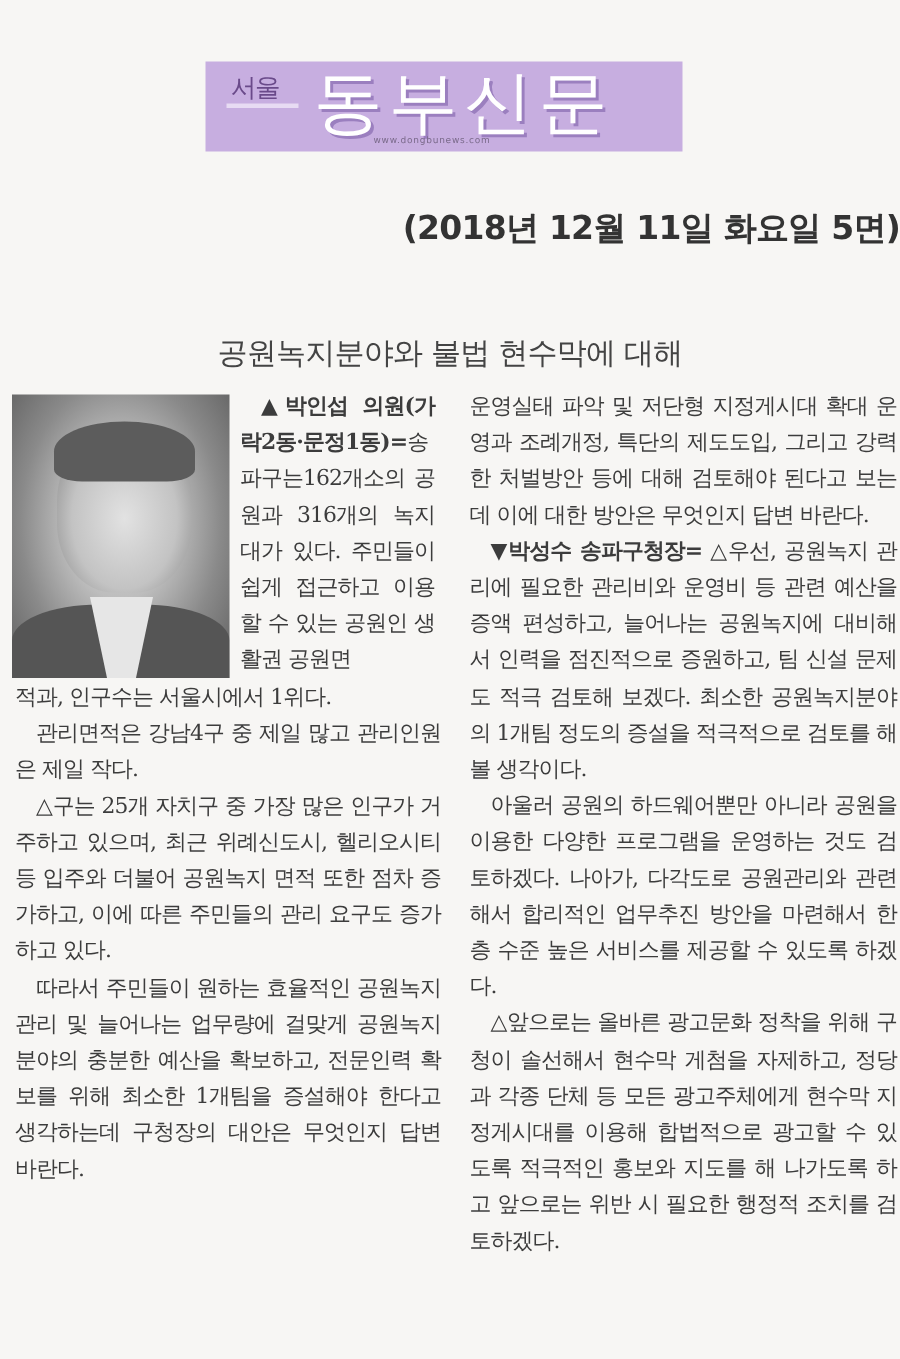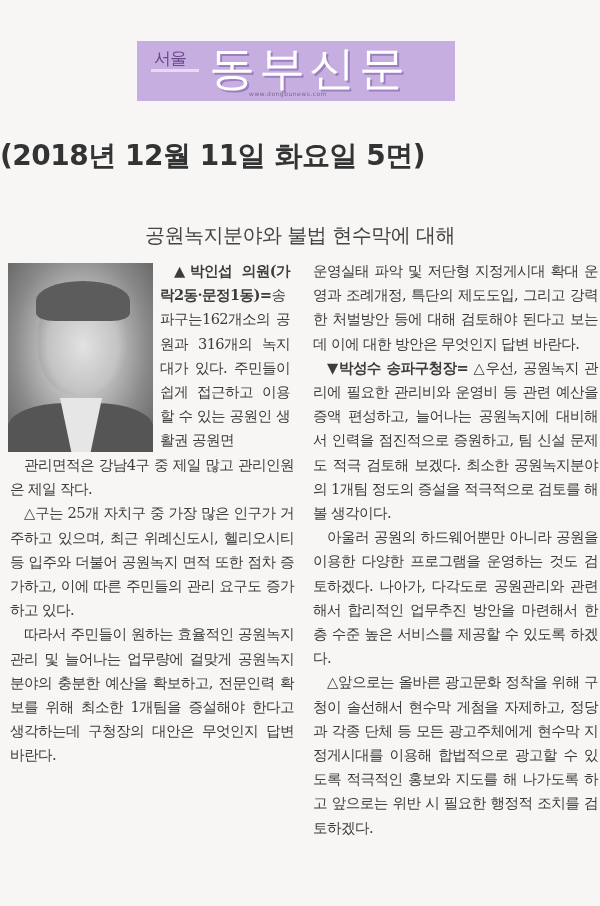--- a/index.html
+++ b/index.html
@@ -28,22 +28,22 @@
     font-family: "DejaVu Sans", sans-serif; font-weight: normal;
     font-size: 46px; line-height: 50px; color: #ffffff; letter-spacing: 4px;
     text-shadow: 2px 2px 0 #9b7fbf;
   }
   .logo-url {
     position: absolute; left: 112px; top: 49px;
     font-family: "DejaVu Sans", sans-serif; font-size: 6px; color: #7a6a8a;
     letter-spacing: .5px;
   }
   .dateline {
-    position: absolute; left: 0; width: 600px; top: 137px; text-align: left;
-    font-family: "DejaVu Sans", sans-serif; font-weight: bold; font-size: 28px;
+    position: absolute; left: 0; width: 600px; top: 137px; text-align: right;
+    font-family: "DejaVu Sans", sans-serif; font-weight: bold; font-size: 22px;
     color: #333; letter-spacing: -0.5px;
   }
   .headline {
     position: absolute; left: 0; width: 600px; top: 222px; text-align: center;
     font-family: "DejaVu Serif", serif; font-weight: normal; font-size: 20px;
     color: #444; letter-spacing: -0.5px;
   }
   .photo {
     position: absolute; left: 8px; top: 263px; width: 145px; height: 189px;
     background: radial-gradient(ellipse at 50% 45%, #d8d8d8 0%, #bdbdbd 35%, #8a8a8a 65%, #5e5e5e 100%);
@@ -98,20 +98,21 @@
   <div class="hair"></div>
 </div>
 
 <div class="col wrap-block">
   <p style="text-indent:14px">
     <span class="bold">▲박인섭 의원(가락2동·문정1동)=</span><span>송파구는162개소의 공원과 316개의 녹지대가 있다. 주민들이 쉽게 접근하고 이용할 수 있는 공원인 생활권 공원면</span>
   </p>
 </div>
 
 <div class="col left-col">
+  <p>적과, 인구수는 서울시에서 1위다.</p>
   <p class="ind">관리면적은 강남4구 중 제일 많고 관리인원은 제일 작다.</p>
   <p class="ind">△구는 25개 자치구 중 가장 많은 인구가 거주하고 있으며, 최근 위례신도시, 헬리오시티 등 입주와 더불어 공원녹지 면적 또한 점차 증가하고, 이에 따른 주민들의 관리 요구도 증가하고 있다.</p>
   <p class="ind">따라서 주민들이 원하는 효율적인 공원녹지 관리 및 늘어나는 업무량에 걸맞게 공원녹지 분야의 충분한 예산을 확보하고, 전문인력 확보를 위해 최소한 1개팀을 증설해야 한다고 생각하는데 구청장의 대안은 무엇인지 답변 바란다.</p>
 </div>
 
 <div class="col right-col">
   <p>운영실태 파악 및 저단형 지정게시대 확대 운영과 조례개정, 특단의 제도도입, 그리고 강력한 처벌방안 등에 대해 검토해야 된다고 보는데 이에 대한 방안은 무엇인지 답변 바란다.</p>
   <p class="ind"><span class="bold">▼박성수 송파구청장=</span><span> △우선, 공원녹지 관리에 필요한 관리비와 운영비 등 관련 예산을 증액 편성하고, 늘어나는 공원녹지에 대비해서 인력을 점진적으로 증원하고, 팀 신설 문제도 적극 검토해 보겠다. 최소한 공원녹지분야의 1개팀 정도의 증설을 적극적으로 검토를 해 볼 생각이다.</span></p>
   <p class="ind">아울러 공원의 하드웨어뿐만 아니라 공원을 이용한 다양한 프로그램을 운영하는 것도 검토하겠다. 나아가, 다각도로 공원관리와 관련해서 합리적인 업무추진 방안을 마련해서 한층 수준 높은 서비스를 제공할 수 있도록 하겠다.</p>
   <p class="ind">△앞으로는 올바른 광고문화 정착을 위해 구청이 솔선해서 현수막 게첨을 자제하고, 정당과 각종 단체 등 모든 광고주체에게 현수막 지정게시대를 이용해 합법적으로 광고할 수 있도록 적극적인 홍보와 지도를 해 나가도록 하고 앞으로는 위반 시 필요한 행정적 조치를 검토하겠다.</p>

